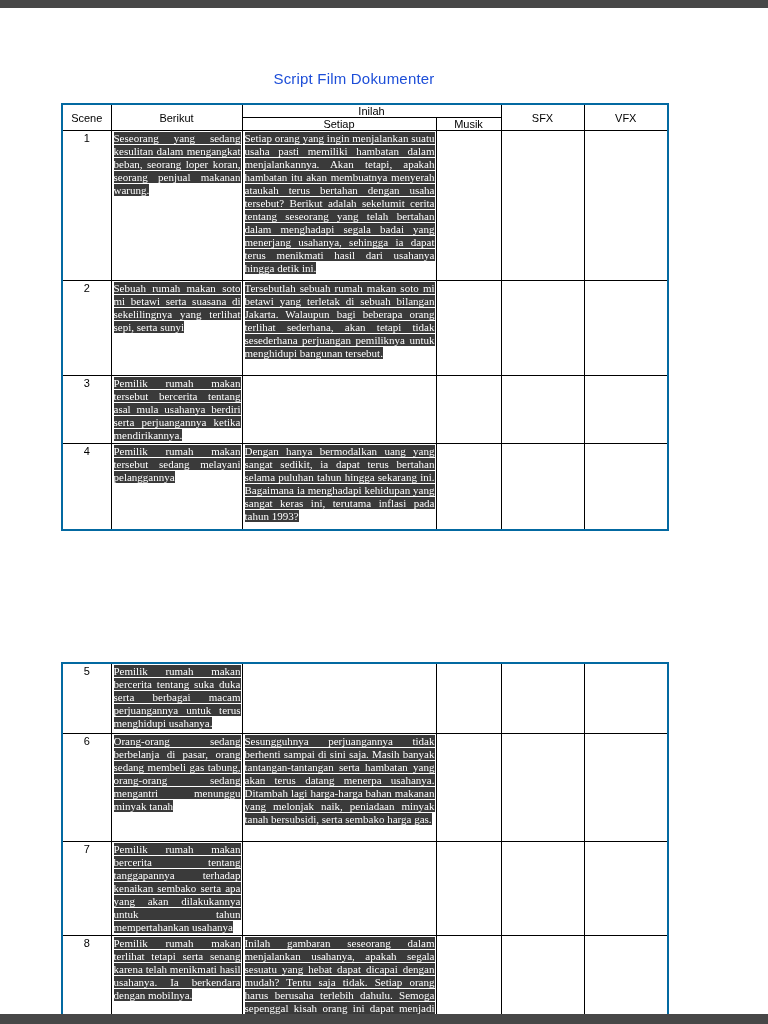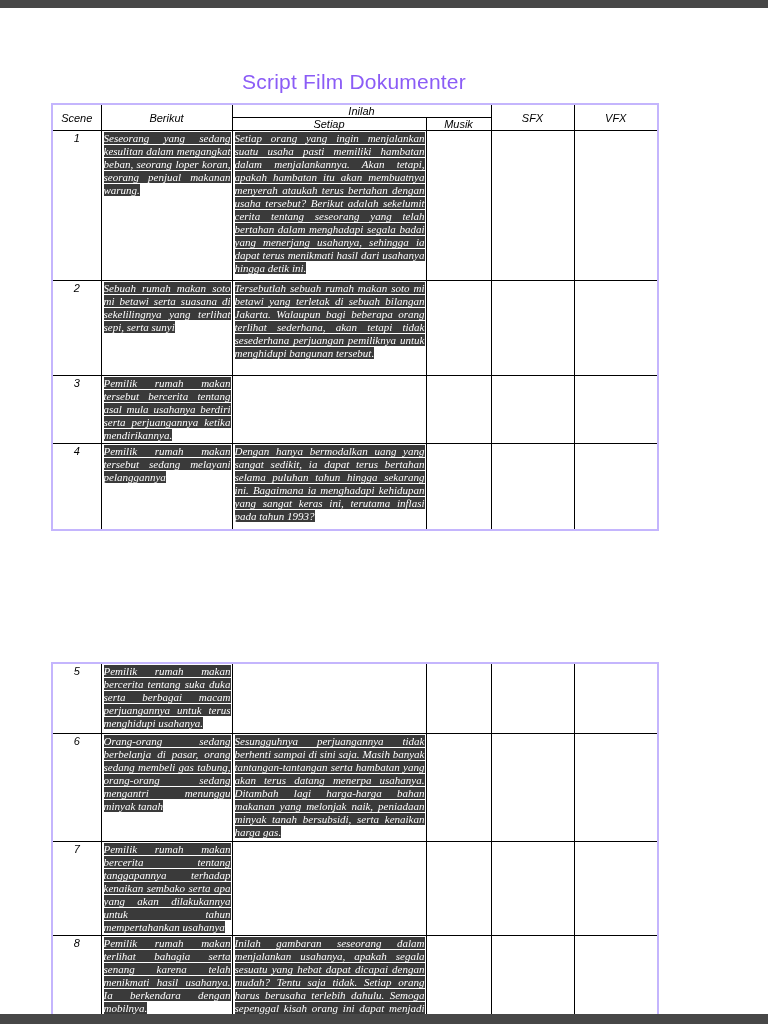--- a/index.html
+++ b/index.html
@@ -13,31 +13,30 @@
     position:absolute; left:0; width:768px;
     background: var(--bar-color, #474747);
     z-index:10;
   }
   .viewer-bar.top { top:0; height:8px; }
   .viewer-bar.bottom { bottom:0; height:10px; }
 
   .page-title {
     position:absolute; top:70px; left:51px; width:606px;
     text-align:center;
-    font-size:21px; color:#8b5cf6;
+    font-size:15px; color:#1d4ed8;
     font-family:"Liberation Sans", sans-serif;
     letter-spacing:0.2px;
   }
 
   table.script {
-    position:absolute; left:51px;
+    position:absolute; left:61px;
     width:606px;
     border-collapse:collapse; table-layout:fixed;
-    border:2px solid #c4b5fd;
-    font-style:italic;
+    border:2px solid #0369a1;
   }
   #table1 { top:103px; }
   #table2 { top:662px; }
   table.script th, table.script td {
     border:1px solid #000;
   }
   th.hdr {
     font-weight:normal; font-size:11px; color:#000;
     text-align:center; vertical-align:middle;
     font-family:"Liberation Sans", sans-serif;
@@ -148,36 +147,36 @@
       <td class="scene-col"><span>5</span></td>
       <td class="body-col"><span class="hl">Pemilik rumah makan bercerita tentang suka duka serta berbagai macam perjuangannya untuk terus menghidupi usahanya.</span></td>
       <td class="body-col"><span class="hl"></span></td>
       <td class="body-col"></td>
       <td class="body-col"></td>
       <td class="body-col"></td>
     </tr>
     <tr class="r6">
       <td class="scene-col"><span>6</span></td>
       <td class="body-col"><span class="hl">Orang-orang sedang berbelanja di pasar, orang sedang membeli gas tabung, orang-orang sedang mengantri menunggu minyak tanah</span></td>
-      <td class="body-col"><span class="hl">Sesungguhnya perjuangannya tidak berhenti sampai di sini saja. Masih banyak tantangan-tantangan serta hambatan yang akan terus datang menerpa usahanya. Ditambah lagi harga-harga bahan makanan yang melonjak naik, peniadaan minyak tanah bersubsidi, serta kenaikan harga gas.</span></td>
+      <td class="body-col"><span class="hl">Sesungguhnya perjuangannya tidak berhenti sampai di sini saja. Masih banyak tantangan-tantangan serta hambatan yang akan terus datang menerpa usahanya. Ditambah lagi harga-harga bahan makanan yang melonjak naik, peniadaan minyak tanah bersubsidi, serta sembako harga gas.</span></td>
       <td class="body-col"></td>
       <td class="body-col"></td>
       <td class="body-col"></td>
     </tr>
     <tr class="r7">
       <td class="scene-col"><span>7</span></td>
       <td class="body-col"><span class="hl">Pemilik rumah makan bercerita tentang tanggapannya terhadap kenaikan sembako serta apa yang akan dilakukannya untuk tahun mempertahankan usahanya</span></td>
       <td class="body-col"><span class="hl"></span></td>
       <td class="body-col"></td>
       <td class="body-col"></td>
       <td class="body-col"></td>
     </tr>
     <tr class="r8">
       <td class="scene-col"><span>8</span></td>
-      <td class="body-col"><span class="hl">Pemilik rumah makan terlihat bahagia serta senang karena telah menikmati hasil usahanya. Ia berkendara dengan mobilnya.</span></td>
+      <td class="body-col"><span class="hl">Pemilik rumah makan terlihat tetapi serta senang karena telah menikmati hasil usahanya. Ia berkendara dengan mobilnya.</span></td>
       <td class="body-col"><span class="hl">Inilah gambaran seseorang dalam menjalankan usahanya, apakah segala sesuatu yang hebat dapat dicapai dengan mudah? Tentu saja tidak. Setiap orang harus berusaha terlebih dahulu. Semoga sepenggal kisah orang ini dapat menjadi pelajaran yang berharga</span></td>
       <td class="body-col"></td>
       <td class="body-col"></td>
       <td class="body-col"></td>
     </tr>
   </tbody>
 </table>
 
 <div class="viewer-bar bottom"></div>
 

